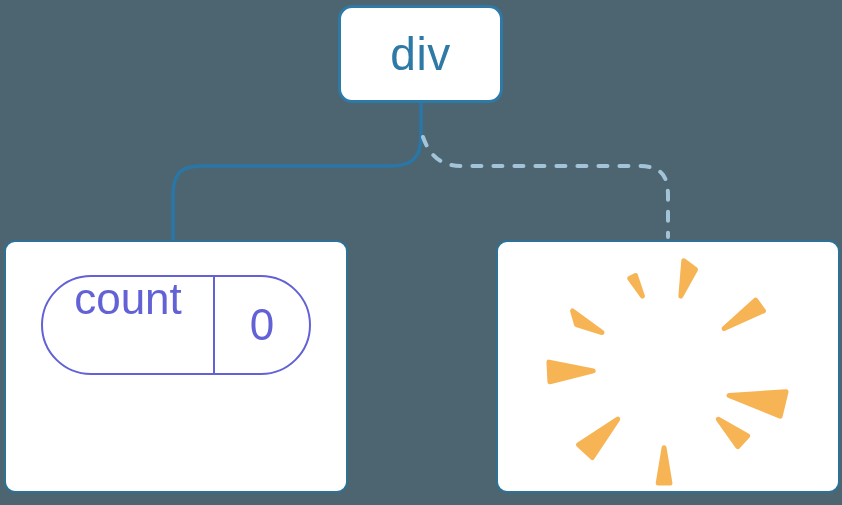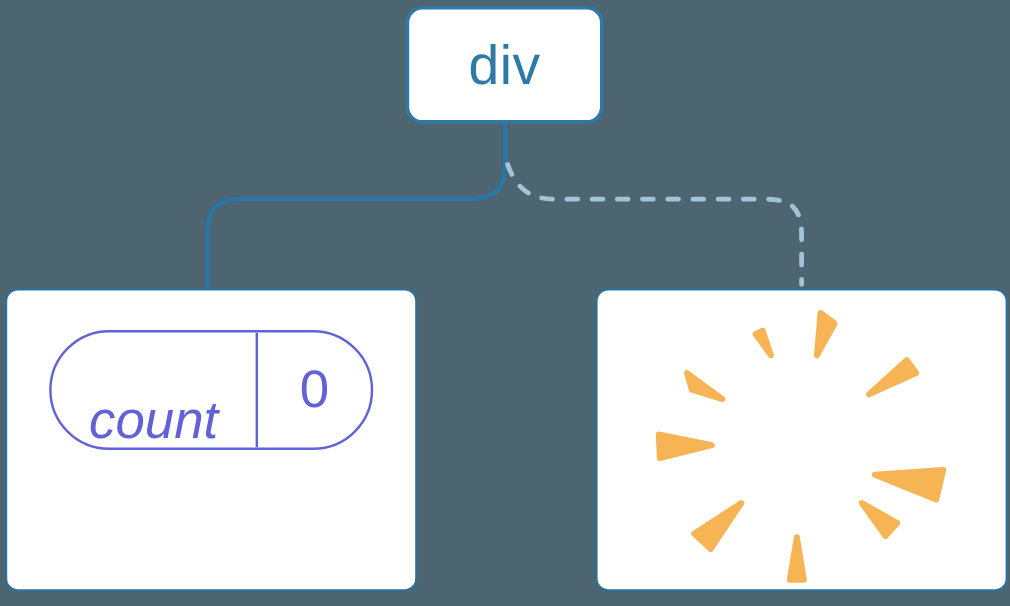--- a/index.html
+++ b/index.html
@@ -77,24 +77,23 @@
     height: 100px;
     border: 2.5px solid var(--state-purple);
     border-radius: 50px;
     display: flex;
     align-items: stretch;
     overflow: hidden;
   }
   .pill-key-cell {
     width: 172px;
     display: flex;
-    align-items: flex-end;
+    align-items: flex-start;
     justify-content: center;
     border-right: 2.5px solid var(--state-purple);
-    font-style: italic;
   }
   .pill-value-cell {
     flex: 1;
     display: flex;
     align-items: center;
     justify-content: center;
   }
   .pill-text {
     color: var(--state-purple);
     font-size: 44px;

